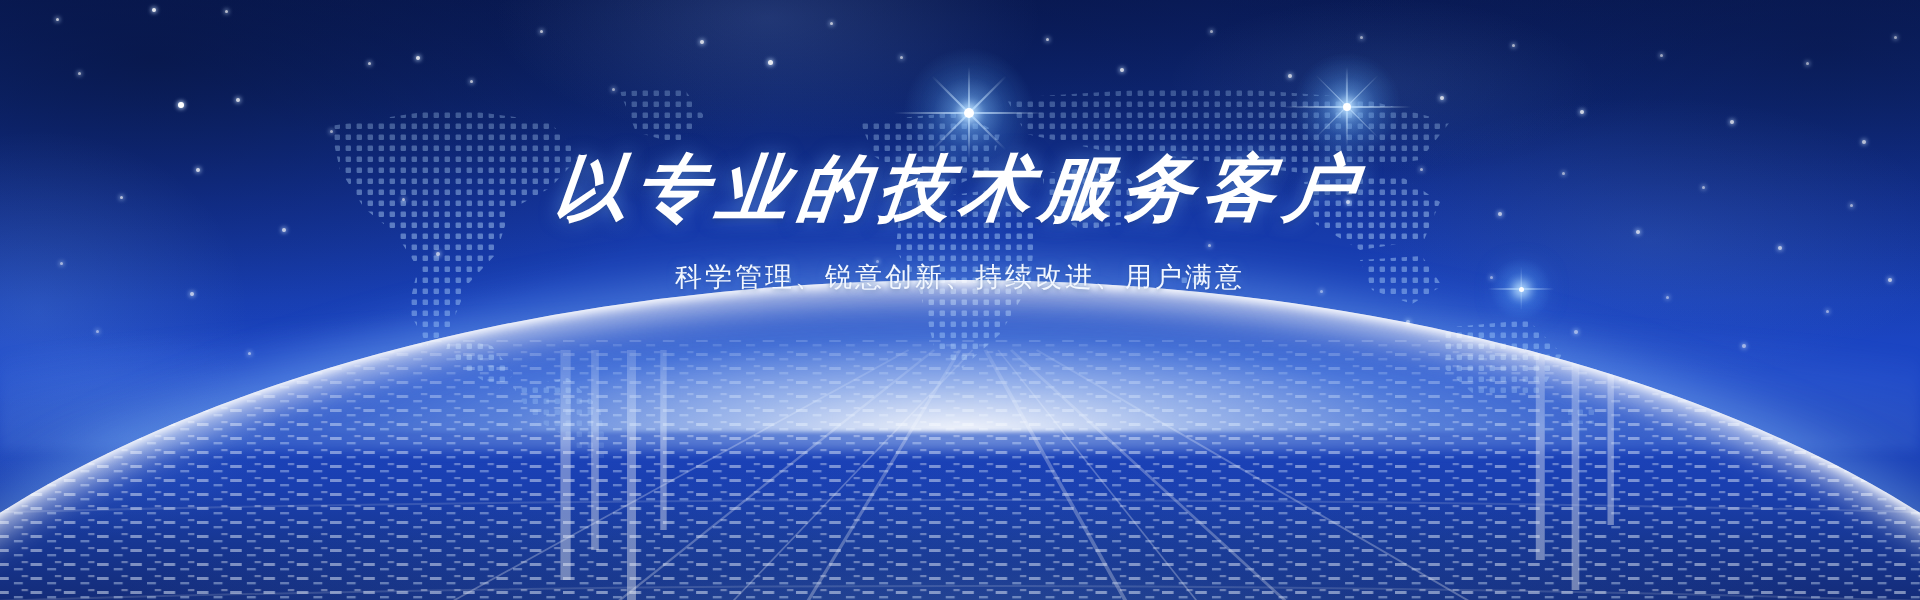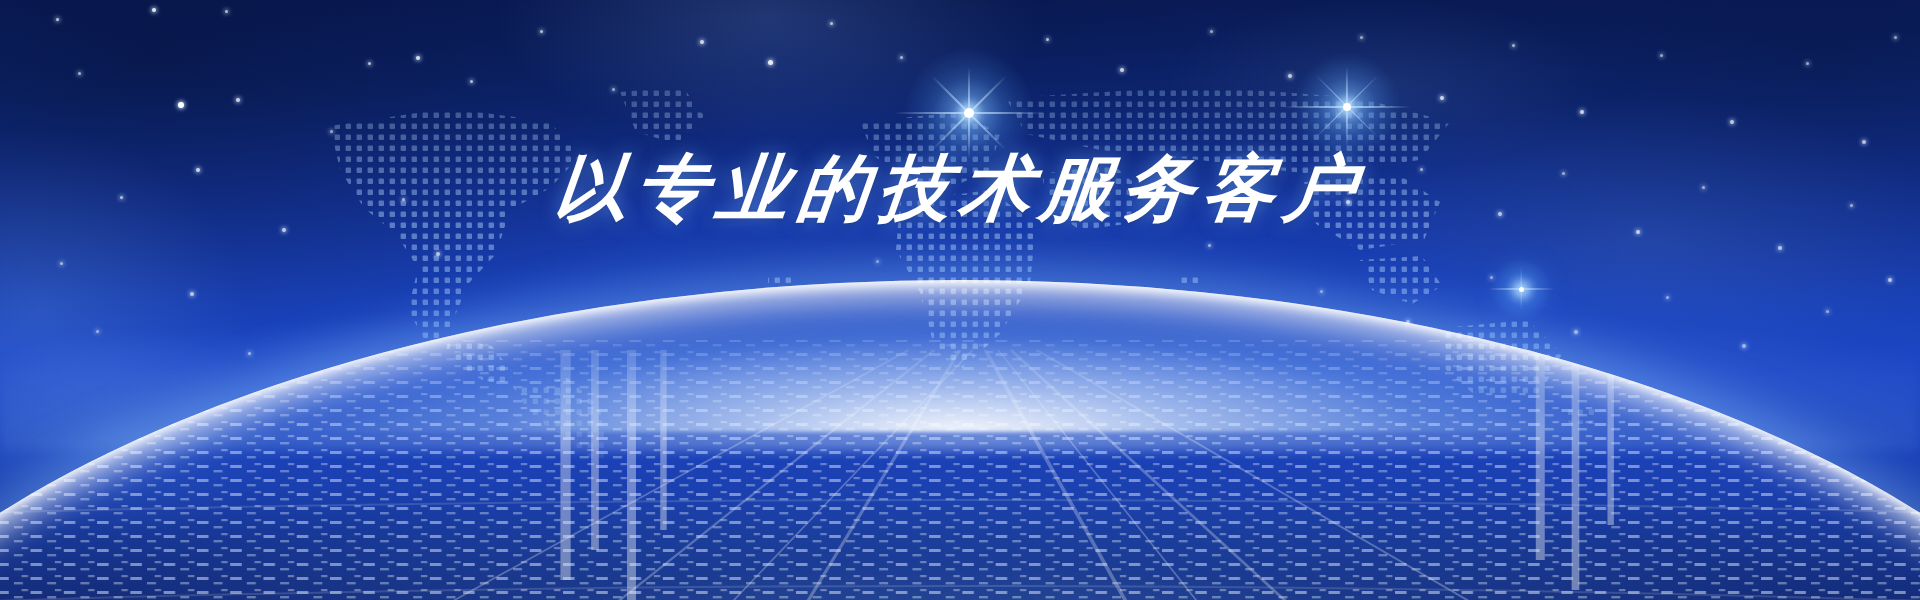--- a/index.html
+++ b/index.html
@@ -370,15 +370,16 @@
         </g>
       </g>
     </svg>
   </div>
 
   <div class="earth-rim"></div>
   <div class="horizon-glow"></div>
 
   <div class="content">
     <div class="headline">以专业的技术服务客户</div>
+    <div class="subline">科学管理、锐意创新、持续改进、用户满意</div>
   </div>
 
 </div>
 
 </body></html>

